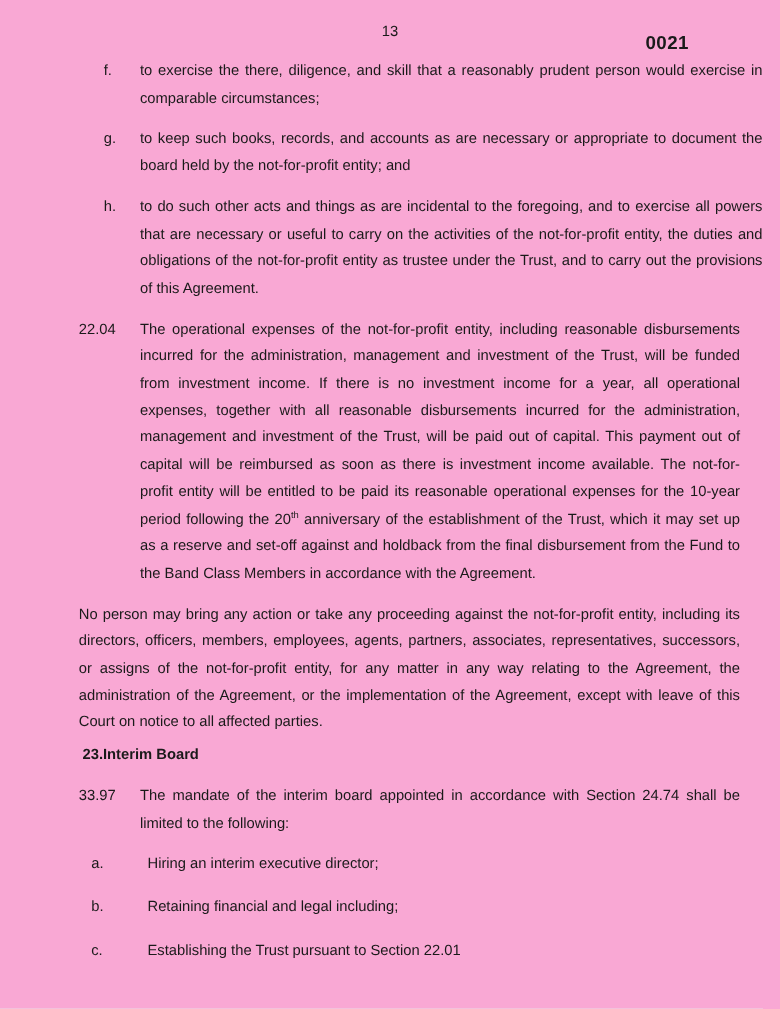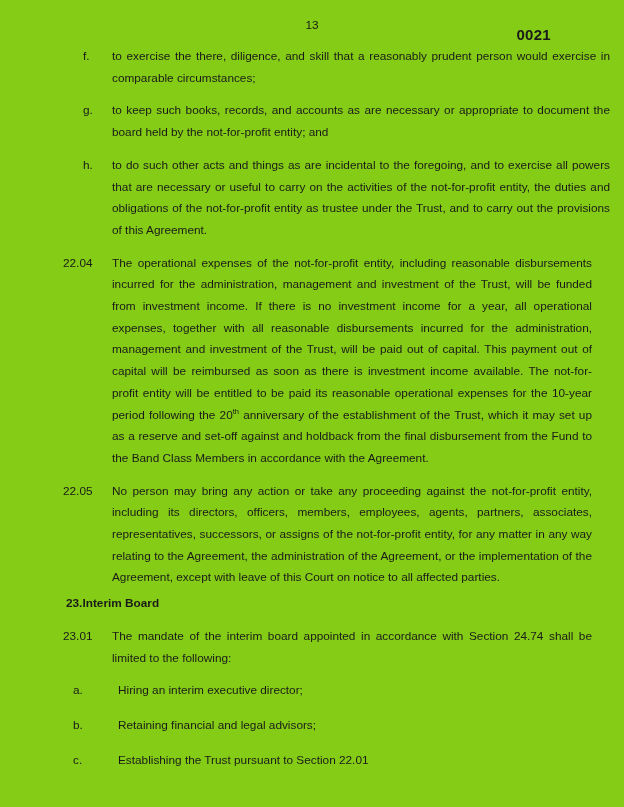--- a/index.html
+++ b/index.html
@@ -2,21 +2,21 @@
 <html><head>
 <meta charset="utf-8">
 <style>
   * { margin: 0; padding: 0; box-sizing: border-box; }
   html, body { background: #e8e8e8; }
   .page {
     position: relative;
     width: 624px;
     height: 807px;
     margin: 0 auto;
-    background: #84cc16;
+    background: #f9a8d4;
     font-family: "Liberation Sans", sans-serif;
     font-size: 11.8px;
     line-height: 21.7px;
     color: #1a1a1a;
     overflow: hidden;
   }
   .page-number {
     position: absolute;
     top: 15px;
     left: 50%;
@@ -98,41 +98,40 @@
       <span class="marker">h.</span>
       <div class="justify">to do such other acts and things as are incidental to the foregoing, and to exercise all powers that are necessary or useful to carry on the activities of the not-for-profit entity, the duties and obligations of the not-for-profit entity as trustee under the Trust, and to carry out the provisions of this Agreement.</div>
     </div>
 
     <div class="numbered-para block">
       <span class="num">22.04</span>
       <div class="justify"><span>The operational expenses of the not-for-profit entity, including reasonable disbursements incurred for the administration, management and investment of the Trust, will be funded from investment income. If there is no investment income for a year, all operational expenses, together with all reasonable disbursements incurred for the administration, management and investment of the Trust, will be paid out of capital.  This payment out of capital will be reimbursed as soon as there is investment income available.  The not-for-profit entity will be entitled to be paid its reasonable operational expenses for the 10-year period following the 20</span><sup>th</sup><span> anniversary of the establishment of the Trust, which it may set up as a reserve and set-off against and holdback from the final disbursement from the Fund to the Band Class Members in accordance with the Agreement.</span></div>
     </div>
 
     <div class="numbered-para block">
-      <span class="num">22.05</span>
       <div class="justify">No person may bring any action or take any proceeding against the not-for-profit entity, including its directors, officers, members, employees, agents, partners, associates, representatives, successors, or assigns of the not-for-profit entity, for any matter in any way relating to the Agreement, the administration of the Agreement, or the implementation of the Agreement, except with leave of this Court on notice to all affected parties.</div>
     </div>
 
     <div class="section-heading">
       <span class="h-num">23.</span><span>Interim Board</span>
     </div>
 
     <div class="numbered-para block">
-      <span class="num">23.01</span>
+      <span class="num">33.97</span>
       <div class="justify">The mandate of the interim board appointed in accordance with Section 24.74 shall be limited to the following:</div>
     </div>
 
     <div class="abc-item">
       <span class="marker">a.</span>
       <div class="plain">Hiring an interim executive director;</div>
     </div>
 
     <div class="abc-item">
       <span class="marker">b.</span>
-      <div class="plain">Retaining financial and legal advisors;</div>
+      <div class="plain">Retaining financial and legal including;</div>
     </div>
 
     <div class="abc-item">
       <span class="marker">c.</span>
       <div class="plain">Establishing the Trust pursuant to Section 22.01</div>
     </div>
 
   </div>
 </div>
 

